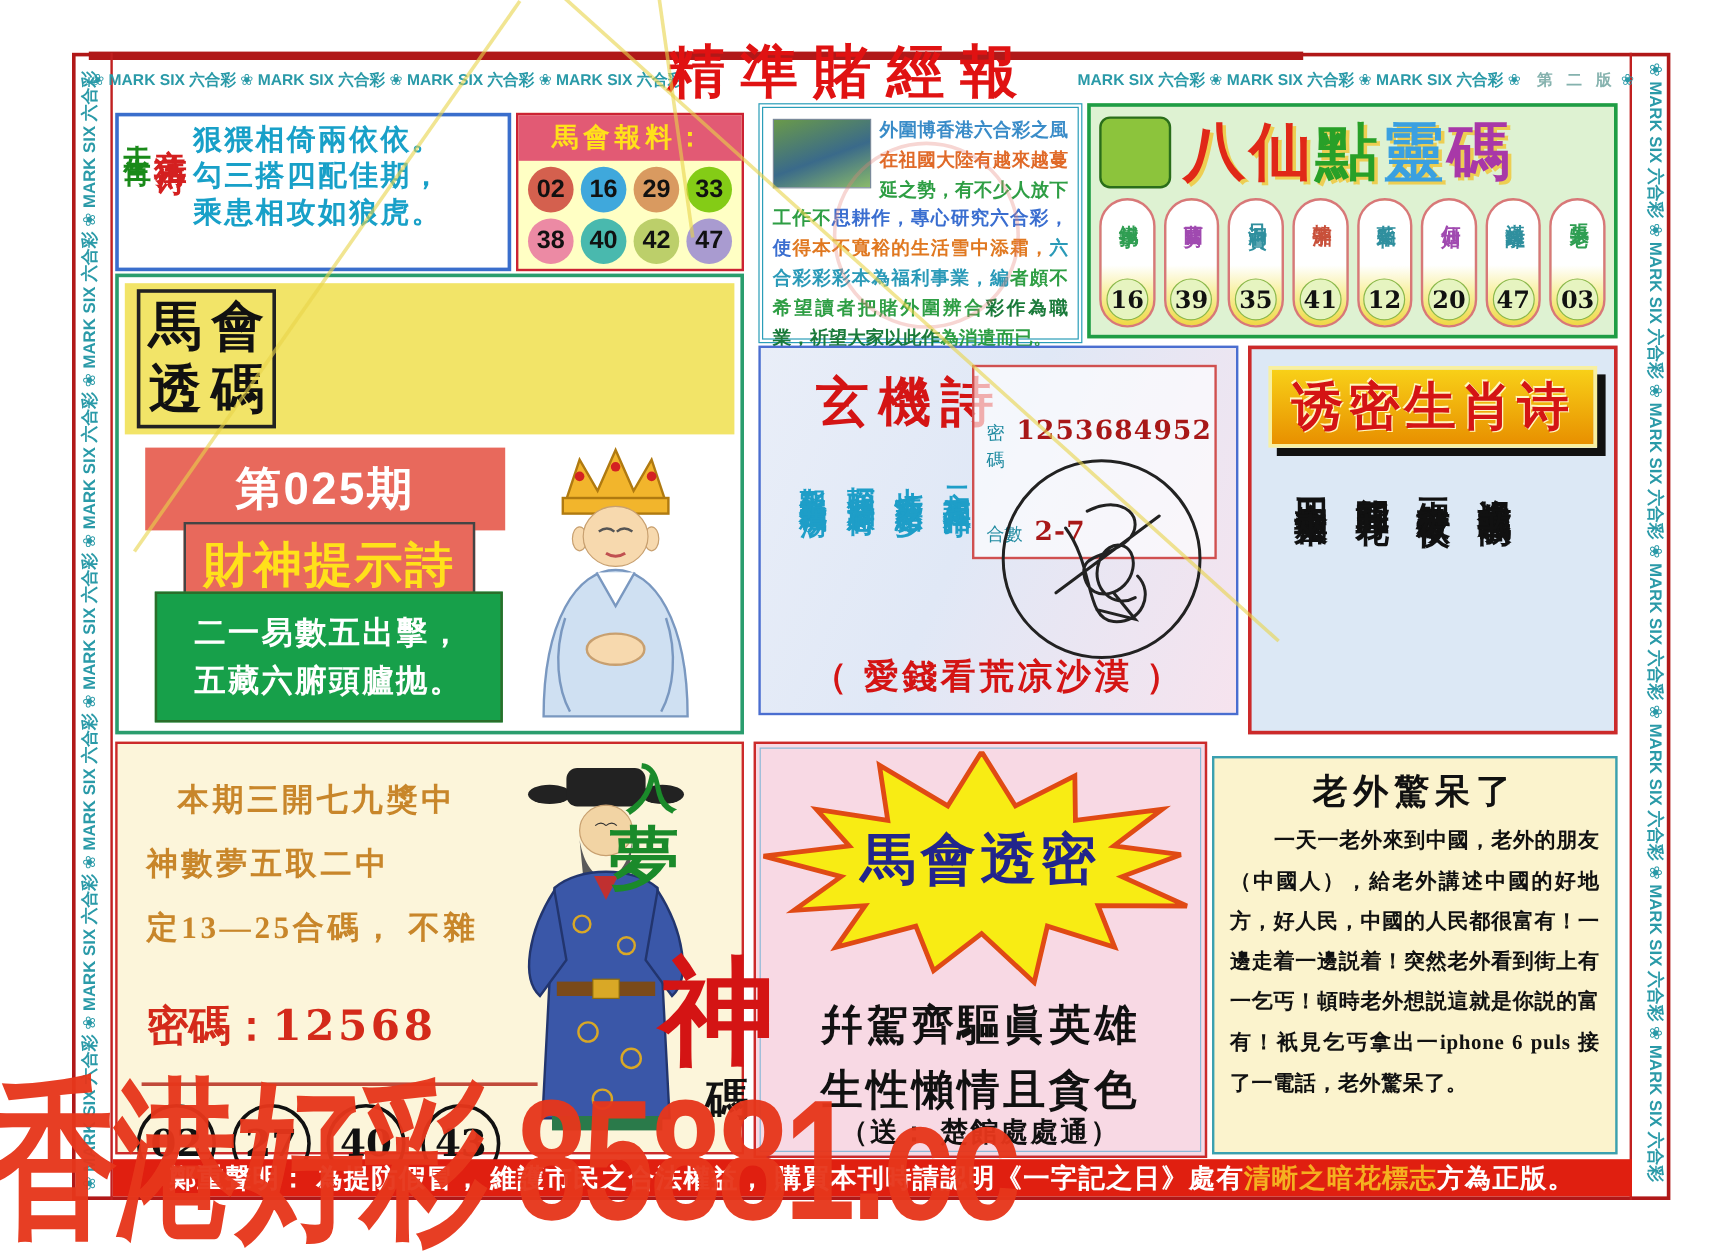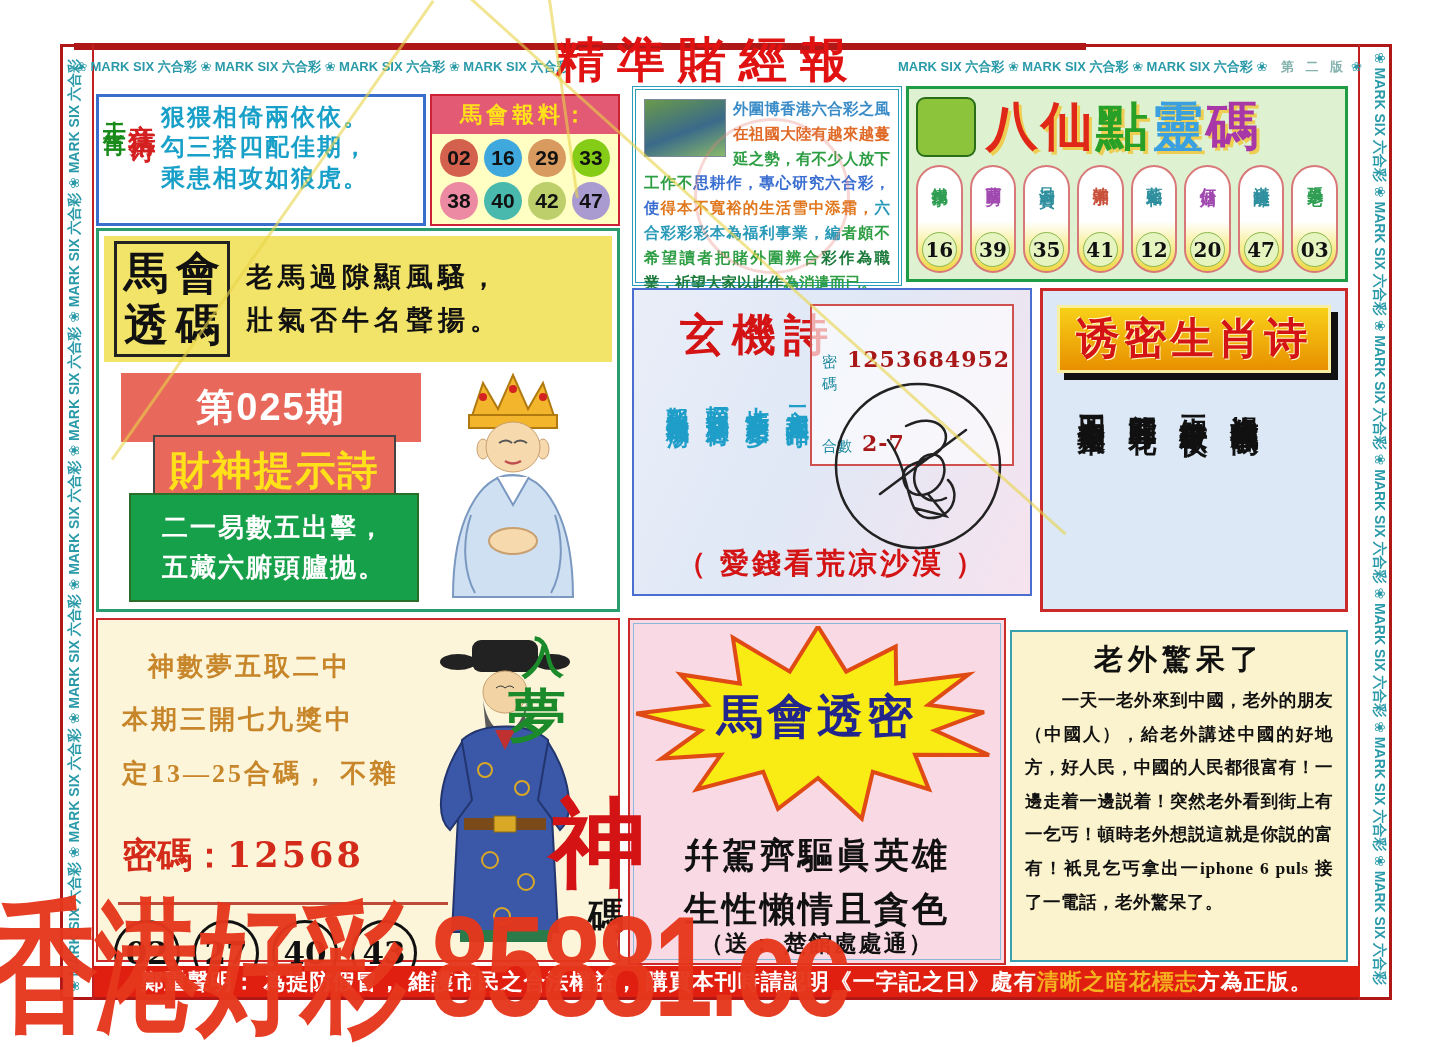--- a/index.html
+++ b/index.html
@@ -198,24 +198,20 @@
   </div>
 
   <div class="panel touma">
     <div class="touma-strip">
       <div class="touma-box">
           <span>馬</span>
           <span>會</span>
           <span>透</span>
           <span>碼</span>
         </div>
-      <div class="touma-poem">
-          <div>老馬過隙顯風騷，</div>
-          <div>壯氣否牛名聲揚。</div>
-        </div>
     </div>
     <div class="issue">第025期</div>
     <div class="hint-title">財神提示詩句</div>
     <div class="hint-box">
         <div>二一易數五出擊，</div>
         <div>五藏六腑頭臚抛。</div>
       </div>
     <svg class="buddha" width="200" height="240" viewBox="0 0 200 240">
       <path d="M58,54 L70,18 L85,44 L100,10 L115,44 L130,18 L142,54 Z" fill="#f2b52c" stroke="#b07a10" stroke-width="2"></path>
       <rect x="56" y="50" width="88" height="13" fill="#f2b52c" stroke="#b07a10" stroke-width="2"></rect>
@@ -313,22 +309,22 @@
     <div class="sx-poem">
         <div>逢場作戲唱高歌</div>
         <div>三十解破千秋夜</div>
         <div>能開四五二月花</div>
         <div>三四今期報喜來</div>
       </div>
   </div>
 
   <div class="panel dream">
     <div class="dr-lines">
+        <div>本期三開七九獎中</div>
         <div>神數夢五取二中</div>
-        <div>本期三開七九獎中</div>
         <div>定13—25合碼， 不雜</div>
       </div>
     <div class="dr-code">
       <span>密碼：</span><span class="val">12568</span>
     </div>
     <div class="dr-divider"></div>
     <div class="dr-nums">
         <div class="ringnum">02</div>
         <div class="ringnum">27</div>
         <div class="ringnum">40</div>

